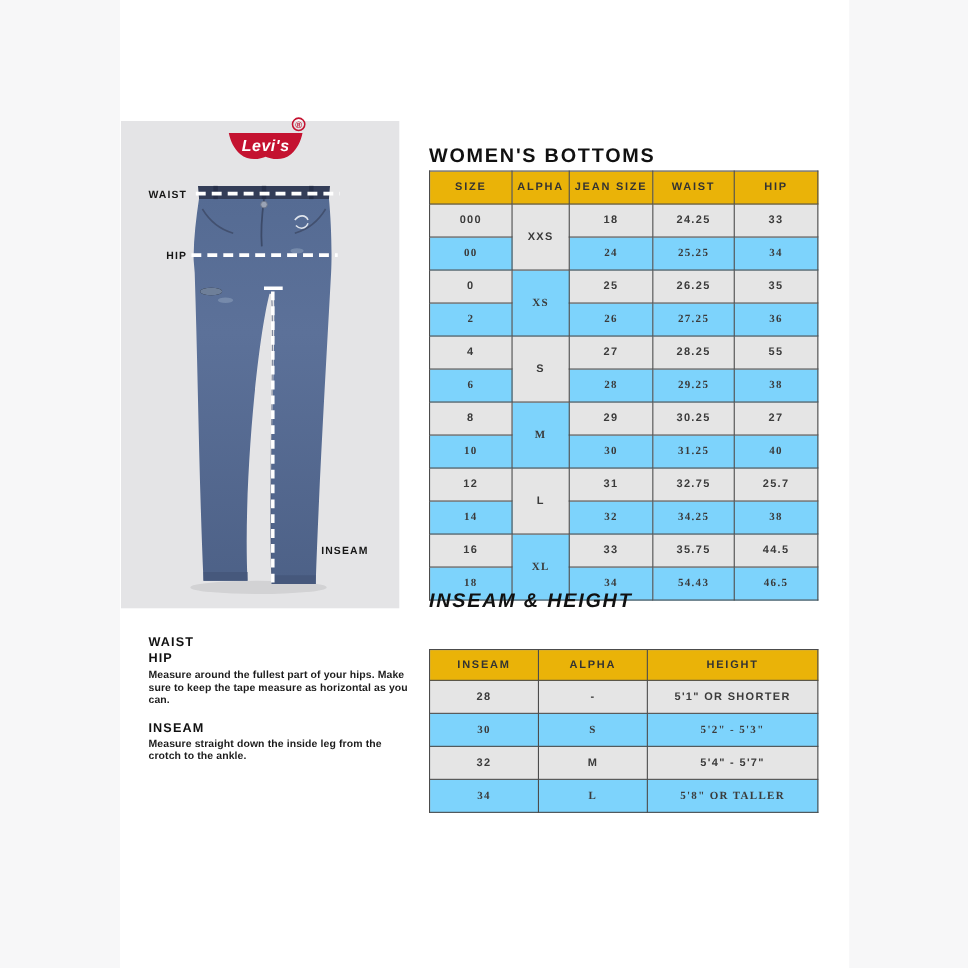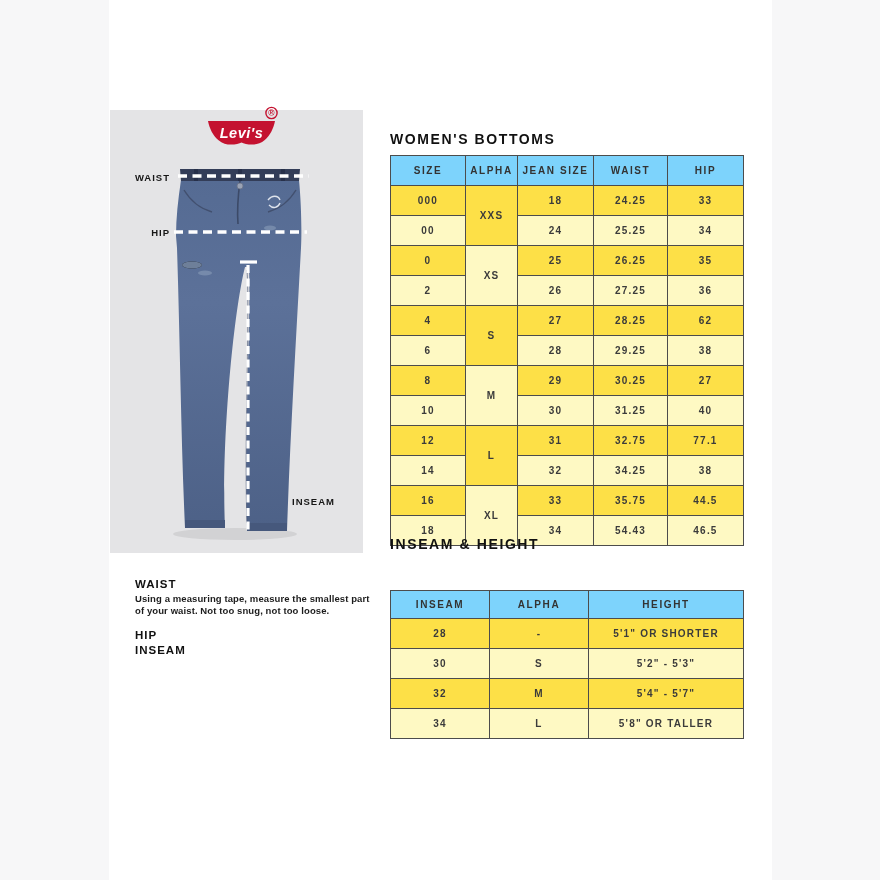--- a/index.html
+++ b/index.html
@@ -26,42 +26,42 @@
     position:absolute; font-size:9.5px; font-weight:bold; letter-spacing:1px;
     color:#161616; white-space:nowrap;
   }
   .label-waist { left:0; top:62px; width:60px; text-align:right; }
   .label-hip   { left:0; top:117px; width:60px; text-align:right; }
   .label-inseam{ left:182px; top:386px; }
 
   
   .section-title {
     position:absolute; left:390px;
-    font-size:14px; font-weight:bold; letter-spacing:1.6px; color:#111;
+    font-size:18px; font-weight:bold; letter-spacing:1.6px; color:#111;
     white-space:nowrap;
   }
   .title-womens { top:131px; }
-  .title-inseam { top:536px; }
+  .title-inseam { top:536px;font-style:italic; }
 
   
   table.size-table {
     position:absolute; left:390px; border-collapse:collapse;
     width:353px; table-layout:fixed;
   }
   .table-womens { top:155px; }
   .table-inseam { top:590px; }
   .size-table th, .size-table td {
     border:1px solid #4c4c4c; text-align:center; vertical-align:middle;
     font-size:10px; font-weight:bold; letter-spacing:1.2px; color:#3b3b3b;
     padding:0; height:30px;
   }
   .table-inseam th { height:28px; }
-  .size-table th { background:#7dd3fc; color:#333; letter-spacing:1.6px;text-align:center; }
-  td.w { background:#fde047; }
-  td.g { background:#fef9c3; }
+  .size-table th { background:#eab308; color:#333; letter-spacing:1.6px;text-align:center; }
+  td.w { background:#e5e5e5; }
+  td.g { background:#7dd3fc;font-family:Liberation Serif, serif; }
 
   
   .measure-guide { position:absolute; left:135px; top:578px; width:238px; }
   .measure-guide h3 {
     margin:0 0 3px 0; font-size:11.5px; font-weight:bold;
     letter-spacing:1px; color:#111;
   }
   .measure-guide p {
     margin:0 0 13px 0; font-size:9.5px; font-weight:bold; line-height:11.5px;
     color:#1c1c1c; letter-spacing:0.1px;
@@ -186,21 +186,21 @@
       <td class="g">2</td>
       <td class="g">26</td>
       <td class="g">27.25</td>
       <td class="g">36</td>
     </tr>
     <tr>
       <td class="w">4</td>
       <td class="w" rowspan="2">S</td>
       <td class="w">27</td>
       <td class="w">28.25</td>
-      <td class="w">62</td>
+      <td class="w">55</td>
     </tr>
     <tr>
       <td class="g">6</td>
       <td class="g">28</td>
       <td class="g">29.25</td>
       <td class="g">38</td>
     </tr>
     <tr>
       <td class="w">8</td>
       <td class="g" rowspan="2">M</td>
@@ -212,21 +212,21 @@
       <td class="g">10</td>
       <td class="g">30</td>
       <td class="g">31.25</td>
       <td class="g">40</td>
     </tr>
     <tr>
       <td class="w">12</td>
       <td class="w" rowspan="2">L</td>
       <td class="w">31</td>
       <td class="w">32.75</td>
-      <td class="w">77.1</td>
+      <td class="w">25.7</td>
     </tr>
     <tr>
       <td class="g">14</td>
       <td class="g">32</td>
       <td class="g">34.25</td>
       <td class="g">38</td>
     </tr>
     <tr>
       <td class="w">16</td>
       <td class="g" rowspan="2">XL</td>
@@ -238,23 +238,24 @@
       <td class="g">18</td>
       <td class="g">34</td>
       <td class="g">54.43</td>
       <td class="g">46.5</td>
     </tr>
   </tbody>
 </table>
 
 <div class="measure-guide">
   <h3>WAIST</h3>
-  <p>Using a measuring tape, measure the smallest part of your waist. Not too snug, not too loose.</p>
   <h3>HIP</h3>
+  <p>Measure around the fullest part of your hips. Make sure to keep the tape measure as horizontal as you can.</p>
   <h3>INSEAM</h3>
+  <p>Measure straight down the inside leg from the crotch to the ankle.</p>
 </div>
 
 <div class="section-title title-inseam">INSEAM &amp; HEIGHT</div>
 
 <table class="size-table table-inseam">
   <colgroup>
       <col style="width:99px">
       <col style="width:99px">
       <col style="width:155px">
     </colgroup>

